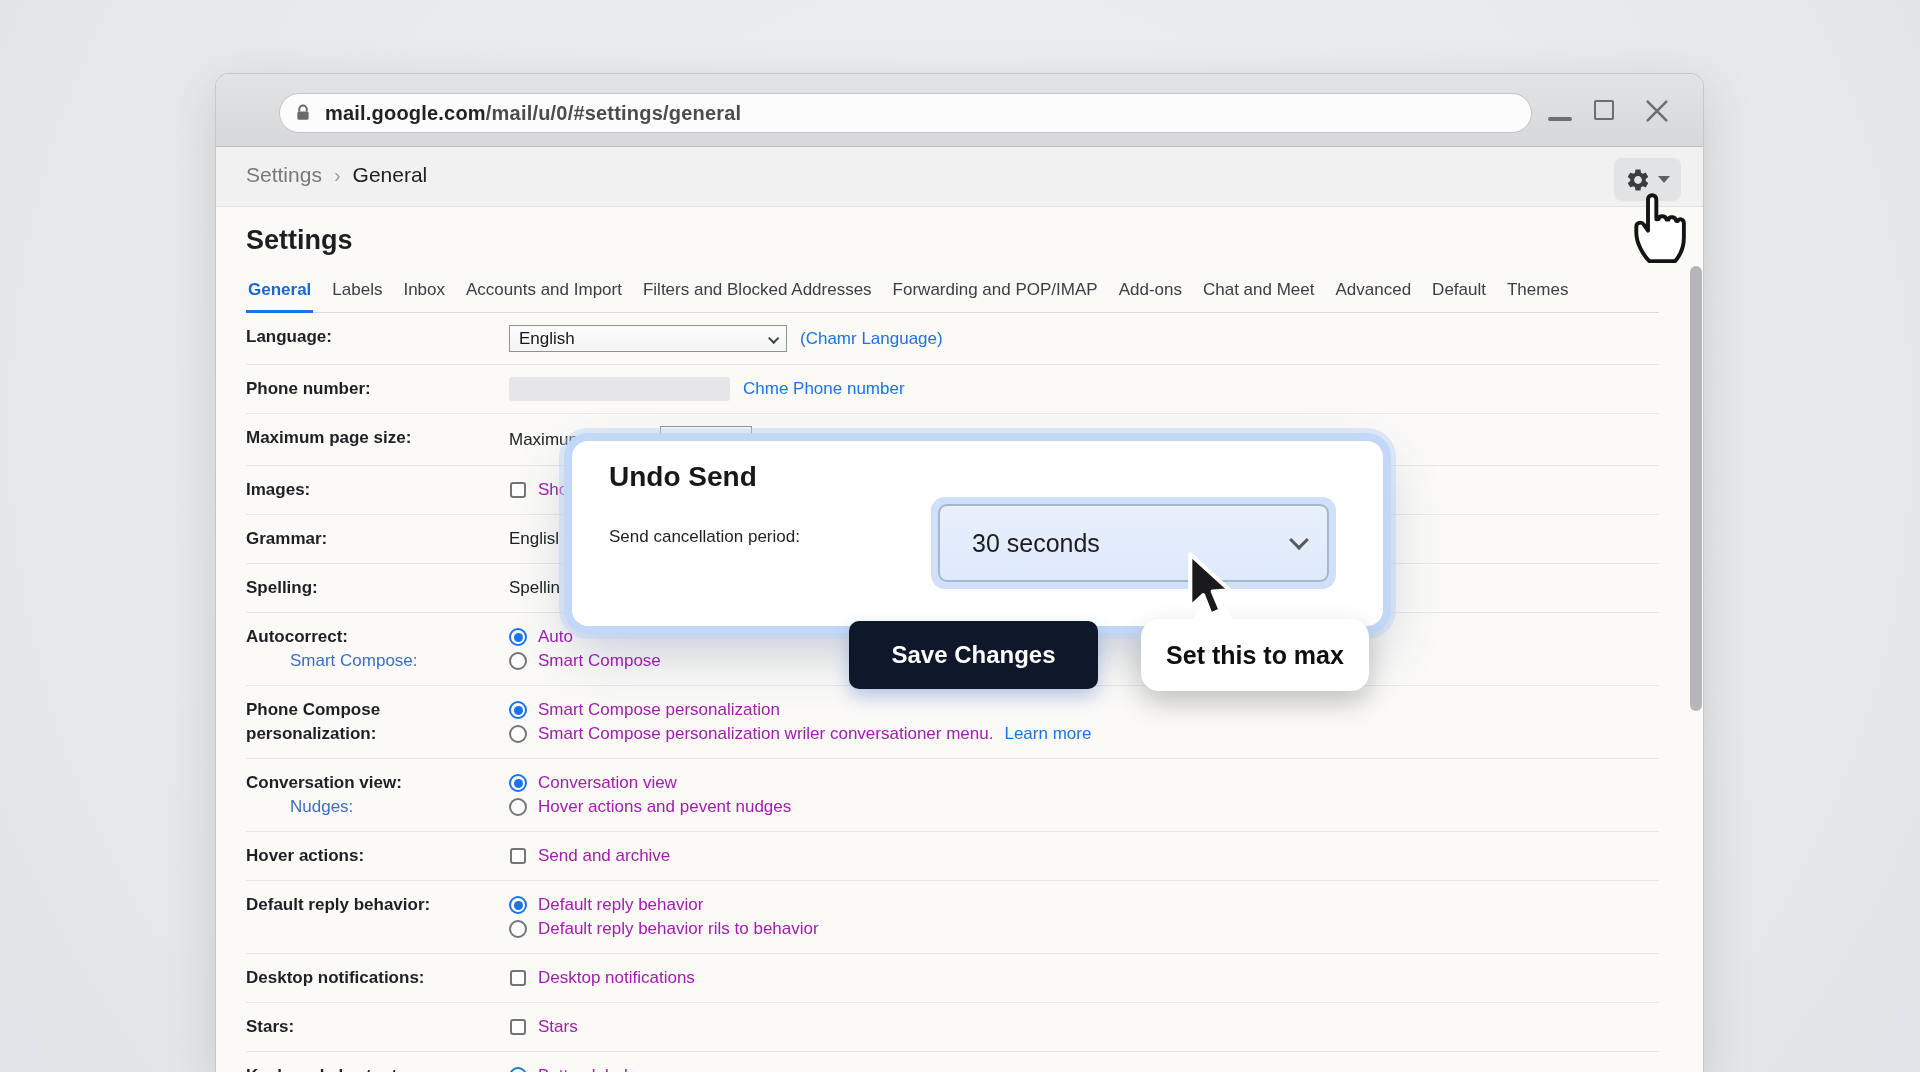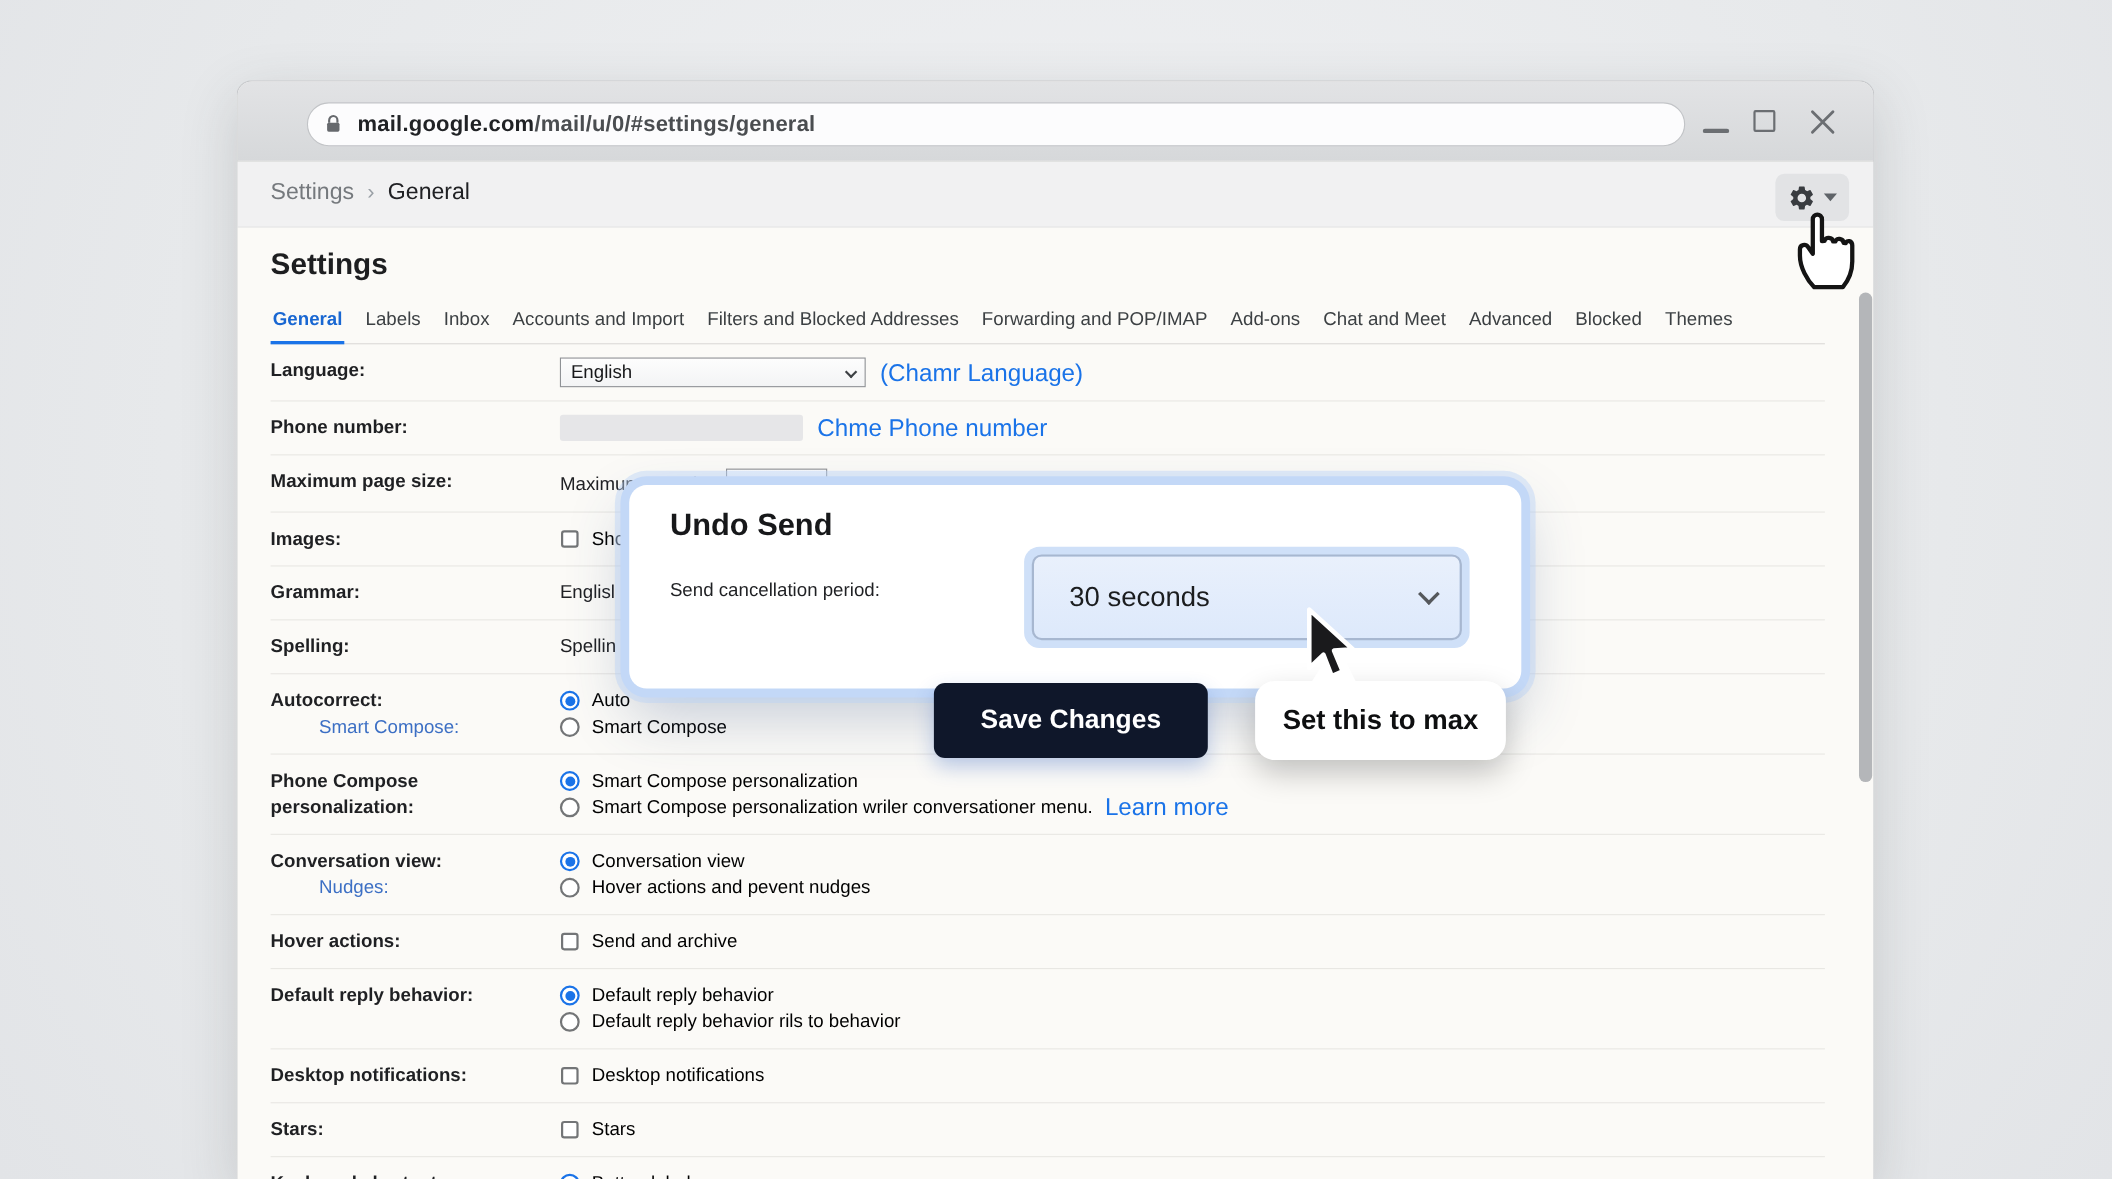--- a/index.html
+++ b/index.html
@@ -59,35 +59,35 @@
   .tab { font-size:17px; color:#3c4043; padding:0 2px 10px 2px; white-space:nowrap; cursor:pointer; }
   .tab.active { color:#1967d2; font-weight:bold; border-bottom:3px solid #1a73e8; margin-bottom:-1px; }
 
   .rows { width:1413px; }
   .row { display:flex; padding:12px 0; border-bottom:1px solid #e8e7e3; }
   .row-label { width:263px; flex:none; font-weight:bold; font-size:17px; line-height:24px; color:#1f2023; display:flex; flex-direction:column; }
   .sub-label { color:#3c6fc4; font-weight:normal; cursor:pointer;margin-left:44px; }
   .row-content { display:flex; flex-direction:column; gap:0; }
   .row-content.hrow { flex-direction:row; align-items:center; gap:13px; }
   .plain { font-size:17px; color:#202124; line-height:24px; }
-  .blue-link { color:#1a73e8; font-size:22px; line-height:24px; cursor:pointer; white-space:nowrap; }
+  .blue-link { color:#1a73e8; font-size:17px; line-height:24px; cursor:pointer; white-space:nowrap; }
   .select-box {
     display:inline-flex; align-items:center; justify-content:space-between;
     height:27px; border:1.5px solid #8f9296; border-radius:0;
     background:linear-gradient(#fdfdfd,#f3f4f5); padding:0 9px;
     font-size:17px; color:#17181a; cursor:pointer;
   }
   .sel-chevron { width:8px; height:8px; border-right:2px solid #3c4043; border-bottom:2px solid #3c4043; transform:rotate(45deg) translateY(-1px); margin-left:12px; flex:none; }
   .gray-input { width:221px; height:24px; background:#e6e6e8; border-radius:3px; display:inline-block; cursor:text; }
   .opt-line { display:flex; align-items:center; gap:11px; line-height:24px; min-height:24px; }
   .radio { width:18px; height:18px; border:2px solid #737577; border-radius:50%; display:inline-flex; align-items:center; justify-content:center; flex:none; cursor:pointer; background:#fff; }
   .radio.selected { border-color:#1a73e8; }
   .radio.selected::after { content:''; width:9px; height:9px; border-radius:50%; background:#1a73e8; }
   .checkbox { width:16px; height:16px; border:2px solid #737577; border-radius:3px; flex:none; cursor:pointer; background:#fff; margin:0 1px; }
-  .opt-text { font-size:17px; color:#000000; }
+  .opt-text { font-size:17px; color:#a21caf; }
 
   
   .scroll-thumb { position:absolute; left:1474px; top:192px; width:12px; height:445px; background:#b4b6b9; border-radius:6px; cursor:grab; }
 
   
   .popup {
     position:absolute; left:356px; top:367px; width:811px; height:185px;
     background:#fff; border-radius:16px; z-index:20;
     box-shadow:0 0 0 8px #c3d8f7, 0 0 0 13px rgba(186,210,246,.45), 0 24px 55px rgba(50,80,130,.28);
   }
@@ -169,21 +169,21 @@
     <div class="tabs">
         <div class="tab active">General</div>
         <div class="tab">Labels</div>
         <div class="tab">Inbox</div>
         <div class="tab">Accounts and Import</div>
         <div class="tab">Filters and Blocked Addresses</div>
         <div class="tab">Forwarding and POP/IMAP</div>
         <div class="tab">Add-ons</div>
         <div class="tab">Chat and Meet</div>
         <div class="tab">Advanced</div>
-        <div class="tab">Blocked</div>
+        <div class="tab">Default</div>
         <div class="tab">Themes</div>
       </div>
     <div class="rows">
         <div class="row">
           <div class="row-label">
             <span class="label-text">Language:</span>
           </div>
           <div class="row-content hrow">
             <span class="select-box" style="width: 278px;">
               <span class="sel-text">English</span>

